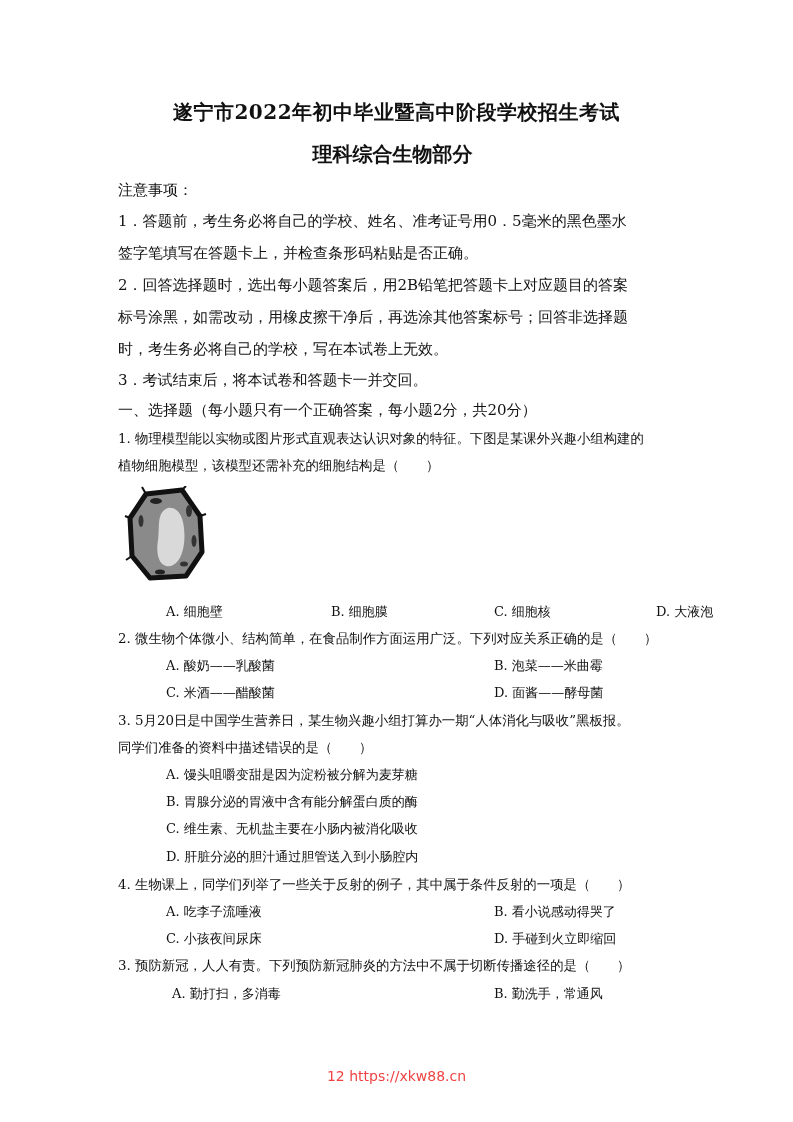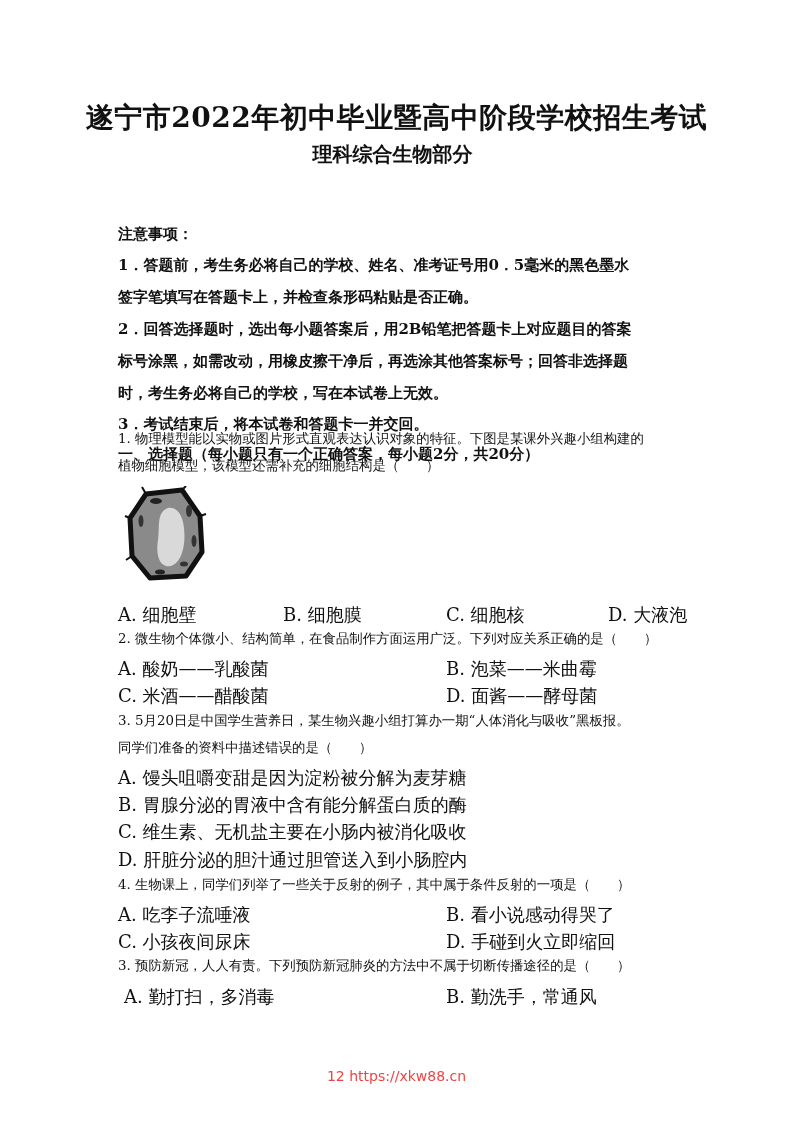--- a/index.html
+++ b/index.html
@@ -1,25 +1,25 @@
 <!DOCTYPE html>
 <html><head>
 <meta charset="utf-8">
 <style>
   html, body { margin: 0; padding: 0; background: #ffffff; }
   body { width: 793px; height: 1122px; position: relative; overflow: hidden;
          font-family: "DejaVu Serif", "Liberation Serif", serif; color: #111; }
   .title1 { position: absolute; top: 99px; left: 0; width: 793px; text-align: center;
-            font-size: 28px; font-weight: bold; letter-spacing: 0.5px; }
+            font-size: 20px; font-weight: bold; letter-spacing: 0.5px; }
   .title2 { position: absolute; top: 141px; left: 0; width: 785px; text-align: center;
             font-size: 20px; font-weight: bold; }
   .line { position: absolute; left: 118px; white-space: nowrap; }
-  .b { font-weight: bold; font-size: 15px; margin-top: 44px; }
+  .b { font-weight: normal; font-size: 15px; }
   .n { font-size: 13.4px; }
-  .opt { position: absolute; white-space: nowrap; font-size: 18px; }
+  .opt { position: absolute; white-space: nowrap; font-size: 13px; margin-left: 48px; }
   .cell { position: absolute; left: 124px; top: 486px; width: 86px; height: 96px; }
   .footer { position: absolute; top: 1068px; left: 0; width: 793px; text-align: center;
             font-family: "DejaVu Sans", "Liberation Sans", sans-serif; font-size: 14px; color: #ef4444; }
 </style>
 </head>
 <body>
 
 <div class="title1">遂宁市2022年初中毕业暨高中阶段学校招生考试</div>
 <div class="title2">理科综合生物部分</div>
 

